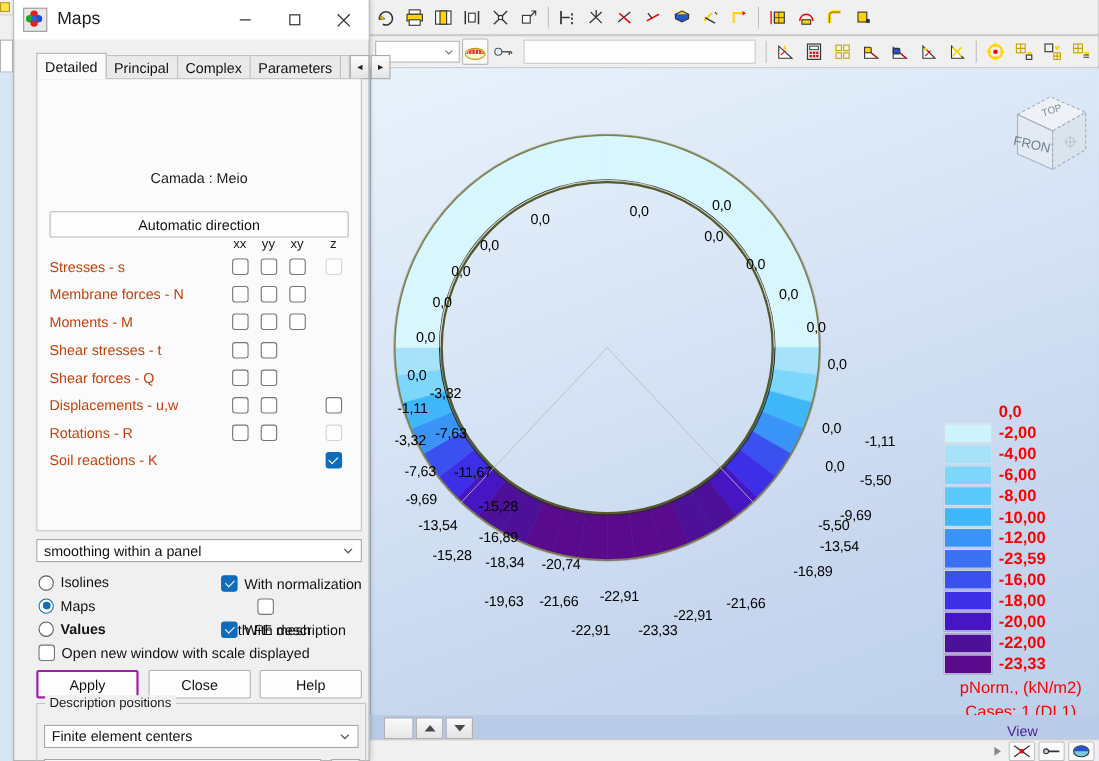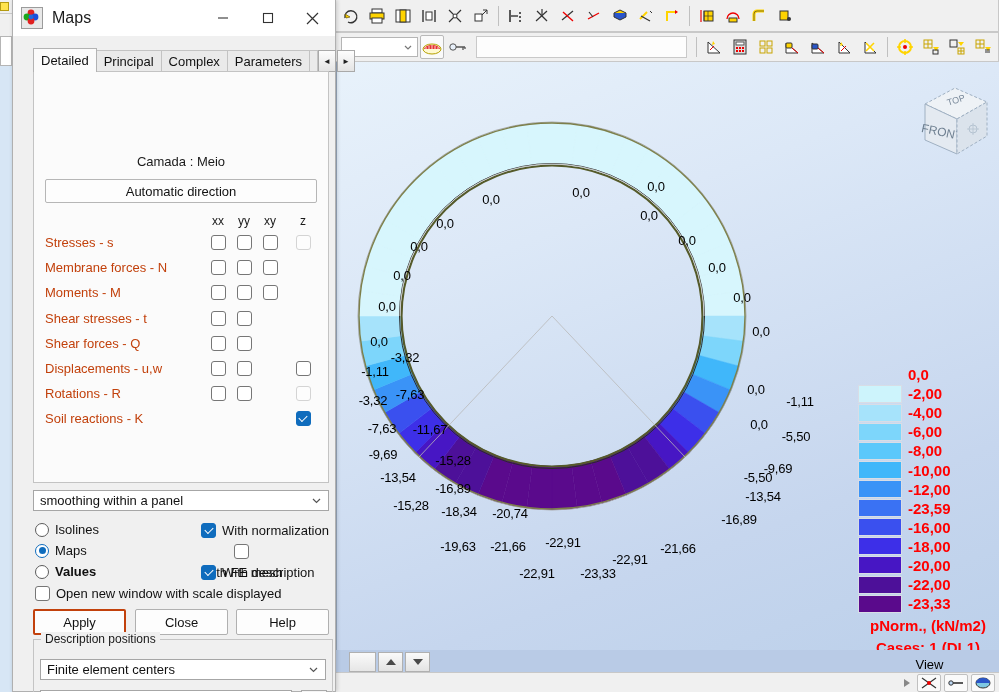--- a/index.html
+++ b/index.html
@@ -37,32 +37,32 @@
              color:#000;white-space:nowrap;transform:translate(-50%,-50%);
              font-weight:400;letter-spacing:-0.2px;}
 
   
   #legend{position:absolute;left:521px;top:303px;width:140px;}
   .legend-rows{position:relative;}
   .legend-row{display:flex;align-items:center;height:19.1px;}
   .legend-sw{width:44px;height:18px;border:1px solid #d8dde6;box-sizing:border-box;margin-right:6px;}
   .legend-sw.blank{border-color:transparent;background:transparent;}
   .legend-lab{color:#ff0000;font-size:15px;font-weight:bold;font-family:"Liberation Sans",sans-serif;}
-  .legend-foot{color:#ff0000;font-size:15px;font-weight:bold;text-align:center;margin-top:3px;line-height:19px;}
+  .legend-foot{color:#ff0000;font-size:15px;font-weight:normal;text-align:center;margin-top:3px;line-height:19px;}
 
   
   #nav-cube{position:absolute;left:566px;top:12px;width:96px;height:96px;}
 
   
   #canvas-bottom{position:absolute;left:336px;top:650px;width:663px;height:22px;background:#b9cbe6;}
   #spin-group{position:absolute;left:349px;top:652px;height:20px;display:flex;}
   .spin-blank{width:27px;height:20px;background:linear-gradient(#fafafa,#e6e6e6);border:1px solid #b0b0b0;box-sizing:border-box;}
   .spin-btn{width:25px;height:20px;background:linear-gradient(#fafafa,#e3e3e3);border:1px solid #b0b0b0;
             box-sizing:border-box;display:flex;align-items:center;justify-content:center;cursor:pointer;margin-left:2px;}
-  #view-label{position:absolute;left:860px;top:657px;width:139px;text-align:center;color:#000000;font-size:13px;}
+  #view-label{position:absolute;left:860px;top:657px;width:139px;text-align:center;color:#4c1d95;font-size:13px;}
   #statusbar{position:absolute;left:336px;top:672px;width:663px;height:20px;background:#f0f0f0;border-top:1px solid #c8c8c8;
              display:flex;align-items:center;justify-content:flex-end;gap:3px;padding-right:4px;box-sizing:border-box;}
 
   
   .edge{position:absolute;box-sizing:border-box;}
   #edge-a{left:0;top:0;width:12px;height:14px;background:#f0f0f0;border-bottom:1px solid #ccc;}
   #edge-yellow{left:0;top:2px;width:9px;height:9px;background:#ffe34d;border:1px solid #b59b12;}
   #edge-b{left:0;top:14px;width:12px;height:22px;background:#f0f0f0;}
   #edge-c{left:0;top:36px;width:12px;height:30px;background:#ffffff;border:1px solid #b5b5b5;}
   #edge-d{left:0;top:66px;width:12px;height:626px;background:#d7e6f5;}
@@ -86,21 +86,21 @@
   .tab.active{background:#fbfbfb;height:24px;border-color:#b3b3b3;position:relative;z-index:2;}
   .tab.clipped{overflow:hidden;max-width:20px;padding-right:0;}
   .tab-nav{width:18px;height:22px;border:1px solid #a9a9a9;background:linear-gradient(#fdfdfd,#e4e4e4);
            display:flex;align-items:center;justify-content:center;cursor:pointer;box-sizing:border-box;margin-left:1px;flex:0 0 auto;}
 
   #tabpage{position:absolute;left:20px;top:35px;width:296px;height:412px;background:#fbfbfb;
            border:1px solid #c3c3c3;box-sizing:border-box;}
 
   #layer-text{position:absolute;left:0;top:82px;width:100%;text-align:center;font-size:13px;color:#1a1a1a;}
 
-  #auto-dir-btn{position:absolute;left:11px;top:107px;width:272px;height:24px;background:#fdfdfd;
+  #auto-dir-btn{position:absolute;left:11px;top:120px;width:272px;height:24px;background:#fdfdfd;
                 border:1px solid #b6b6b6;border-radius:2px;font-size:13px;color:#111;cursor:pointer;
                 display:flex;align-items:center;justify-content:center;box-sizing:border-box;}
 
   
   #grid{position:absolute;left:11px;top:140px;width:278px;}
   .grid-head{display:flex;height:18px;align-items:center;}
   .grid-head .lbl-col{width:160px;}
   .grid-head .ch{width:26px;text-align:center;font-size:12px;color:#1a1a1a;}
   .grid-head .ch.zc{width:40px;}
   .grid-row{display:flex;height:25.2px;align-items:center;}
@@ -123,21 +123,21 @@
   .radio-wrap{position:absolute;display:flex;align-items:center;gap:6px;cursor:pointer;font-size:13px;color:#111;}
   .radio{width:14px;height:14px;border:1px solid #5c5c5c;border-radius:50%;background:#fff;box-sizing:border-box;
          display:flex;align-items:center;justify-content:center;flex:0 0 auto;}
   .radio.sel{border-color:#0f6cbd;border-width:1px;}
   .radio.sel::after{content:"";width:7px;height:7px;border-radius:50%;background:#0f6cbd;}
   .chk-wrap{position:absolute;display:flex;align-items:center;gap:6px;cursor:pointer;font-size:13px;color:#111;}
 
   
   .dbtn{position:absolute;height:26px;background:#fdfdfd;border:1px solid #b0b0b0;border-radius:2px;
         font-size:13px;color:#111;display:flex;align-items:center;justify-content:center;cursor:pointer;box-sizing:border-box;}
-  .dbtn.primary{border:2px solid #c2410c;}
+  .dbtn.primary{border:2px solid #a21caf;}
 
   
   #desc-group{position:absolute;left:20px;top:603px;width:300px;height:85px;border:1px solid #c4c4c4;box-sizing:border-box;}
   #desc-legend{position:absolute;left:28px;top:596px;background:#f0f0f0;padding:0 4px;font-size:12px;color:#1a1a1a;}
   #desc-combo{position:absolute;left:27px;top:623px;width:286px;height:21px;background:#fff;border:1px solid #a6a6a6;
               display:flex;align-items:center;padding:0 6px;box-sizing:border-box;font-size:13px;color:#111;cursor:pointer;}
   #desc-combo .cv{flex:1;}
   #desc-text{position:absolute;left:27px;top:654px;width:252px;height:38px;background:#fff;border:1px solid #a6a6a6;box-sizing:border-box;}
   #desc-refresh{position:absolute;left:288px;top:654px;width:26px;height:26px;background:#f4f4f4;border:1px solid #a9a9a9;
                 box-sizing:border-box;display:flex;align-items:center;justify-content:center;cursor:pointer;}

